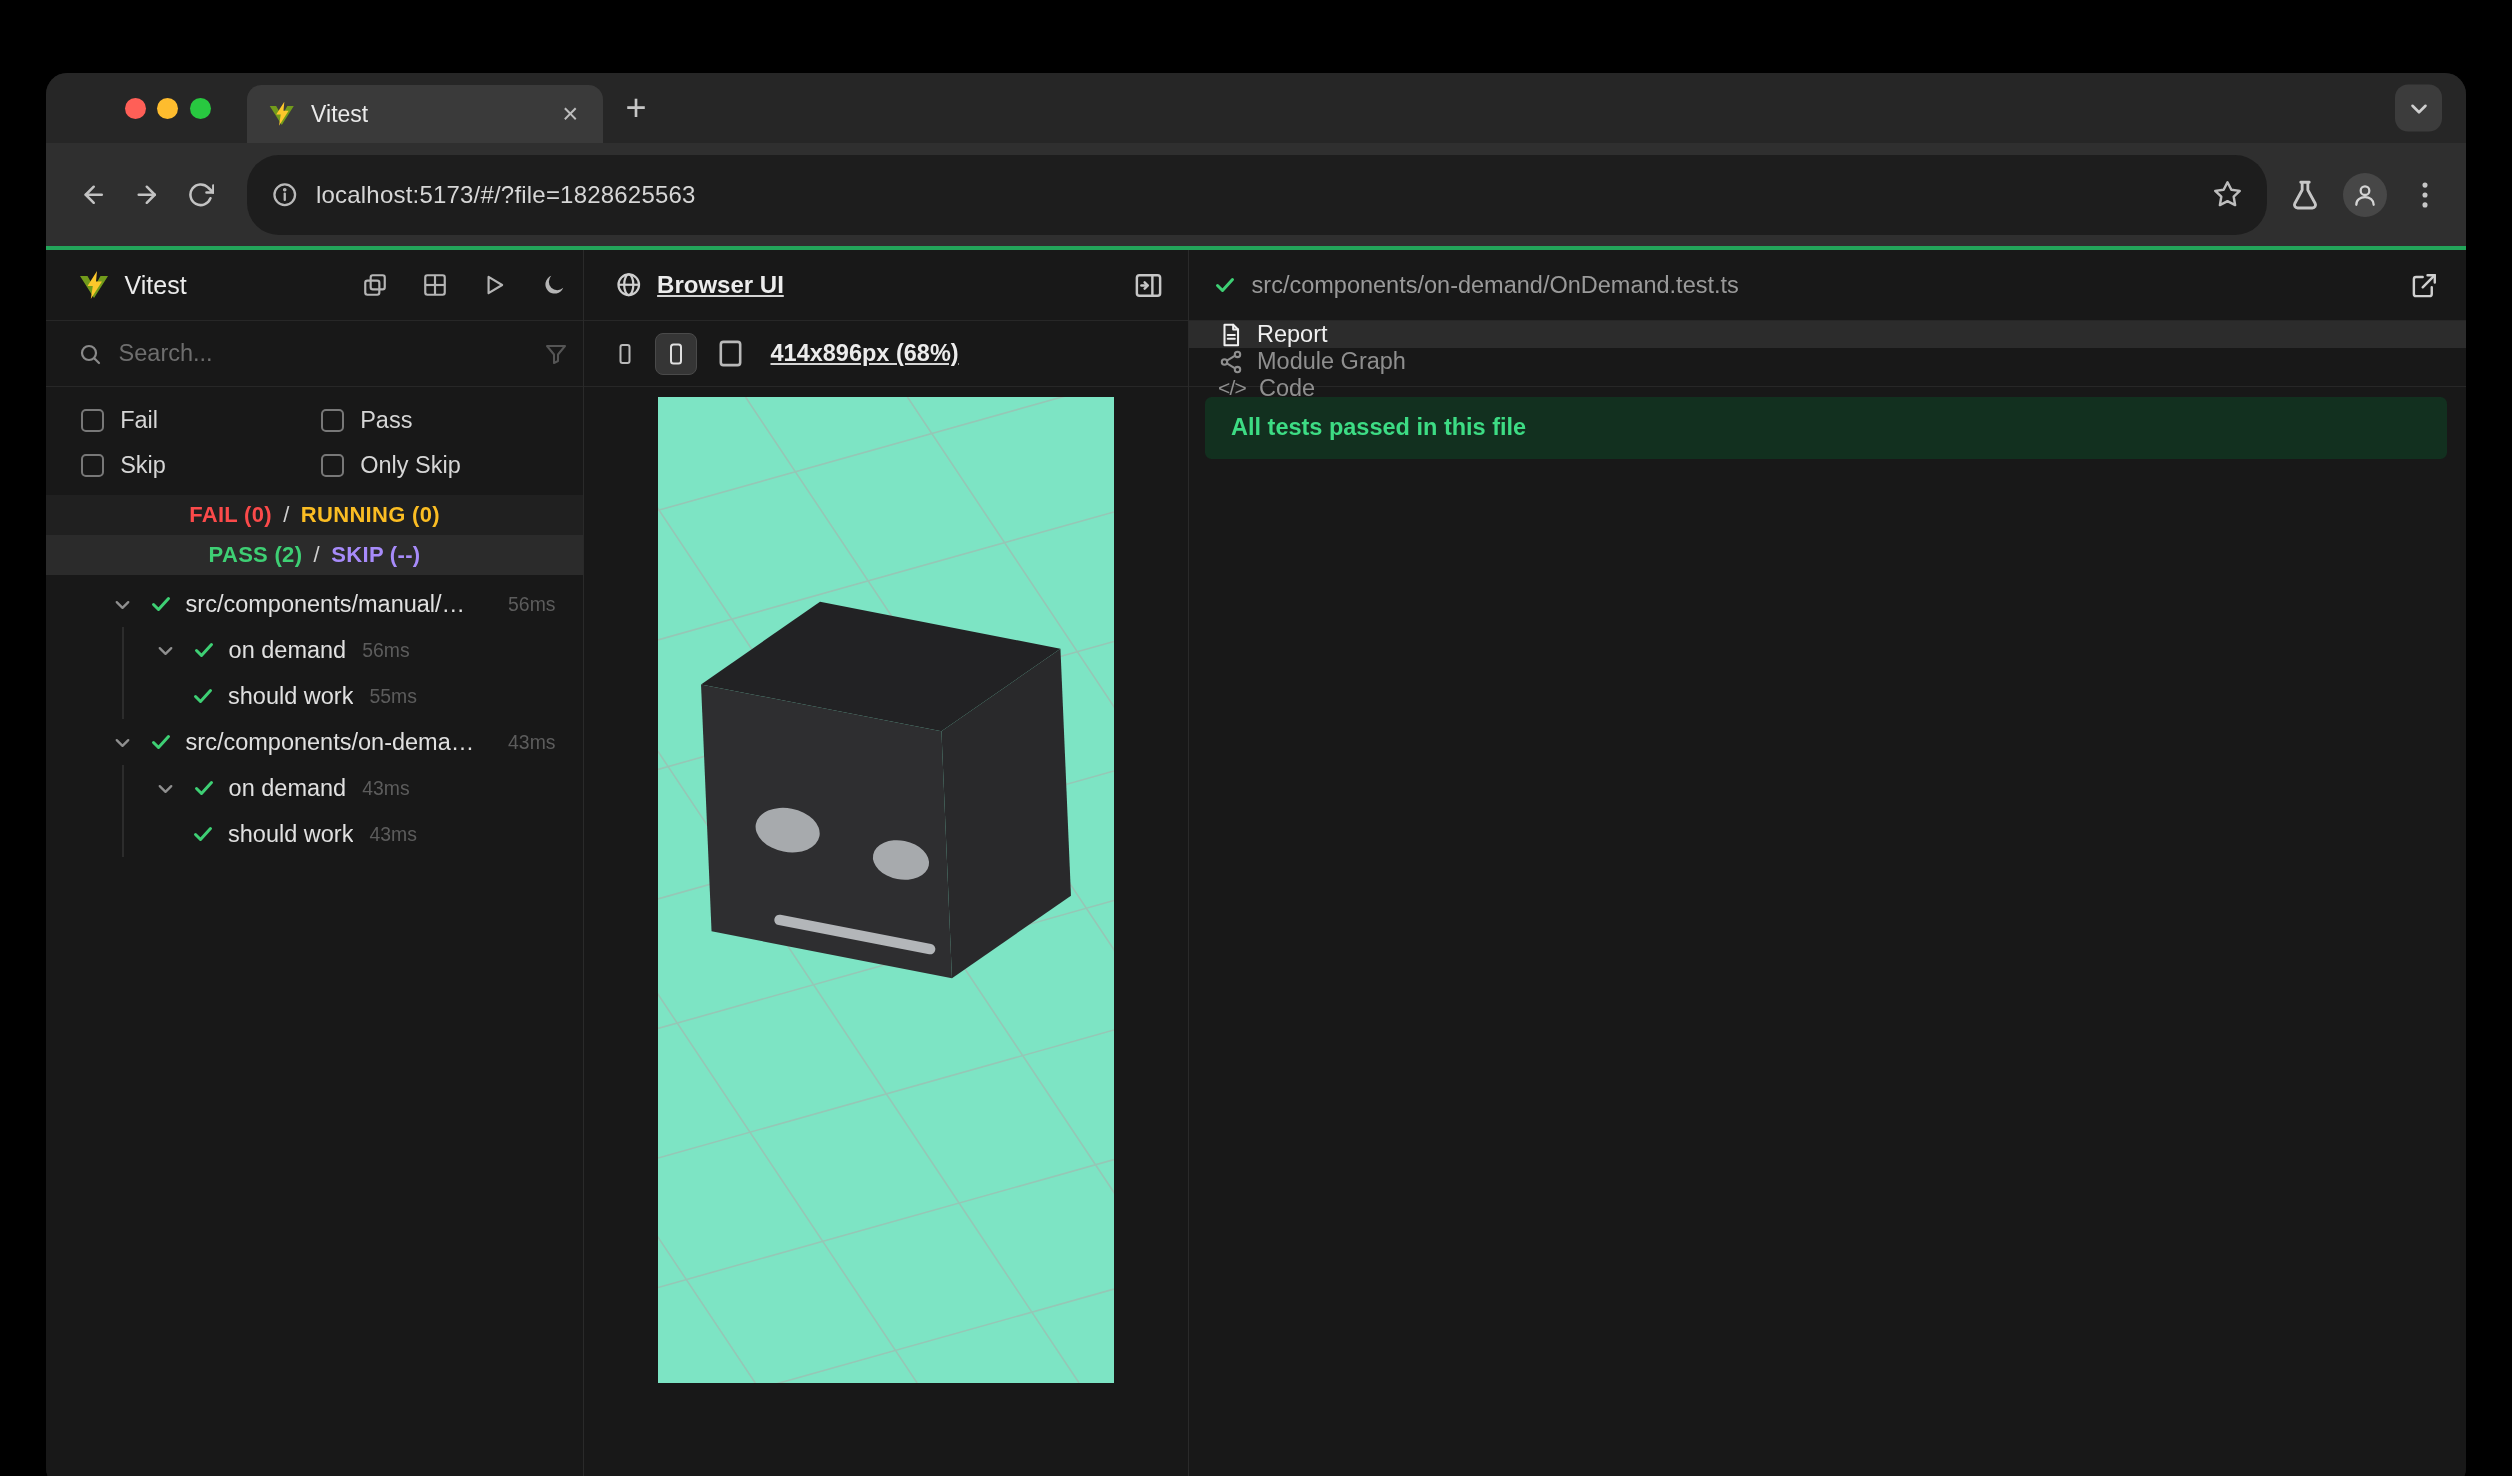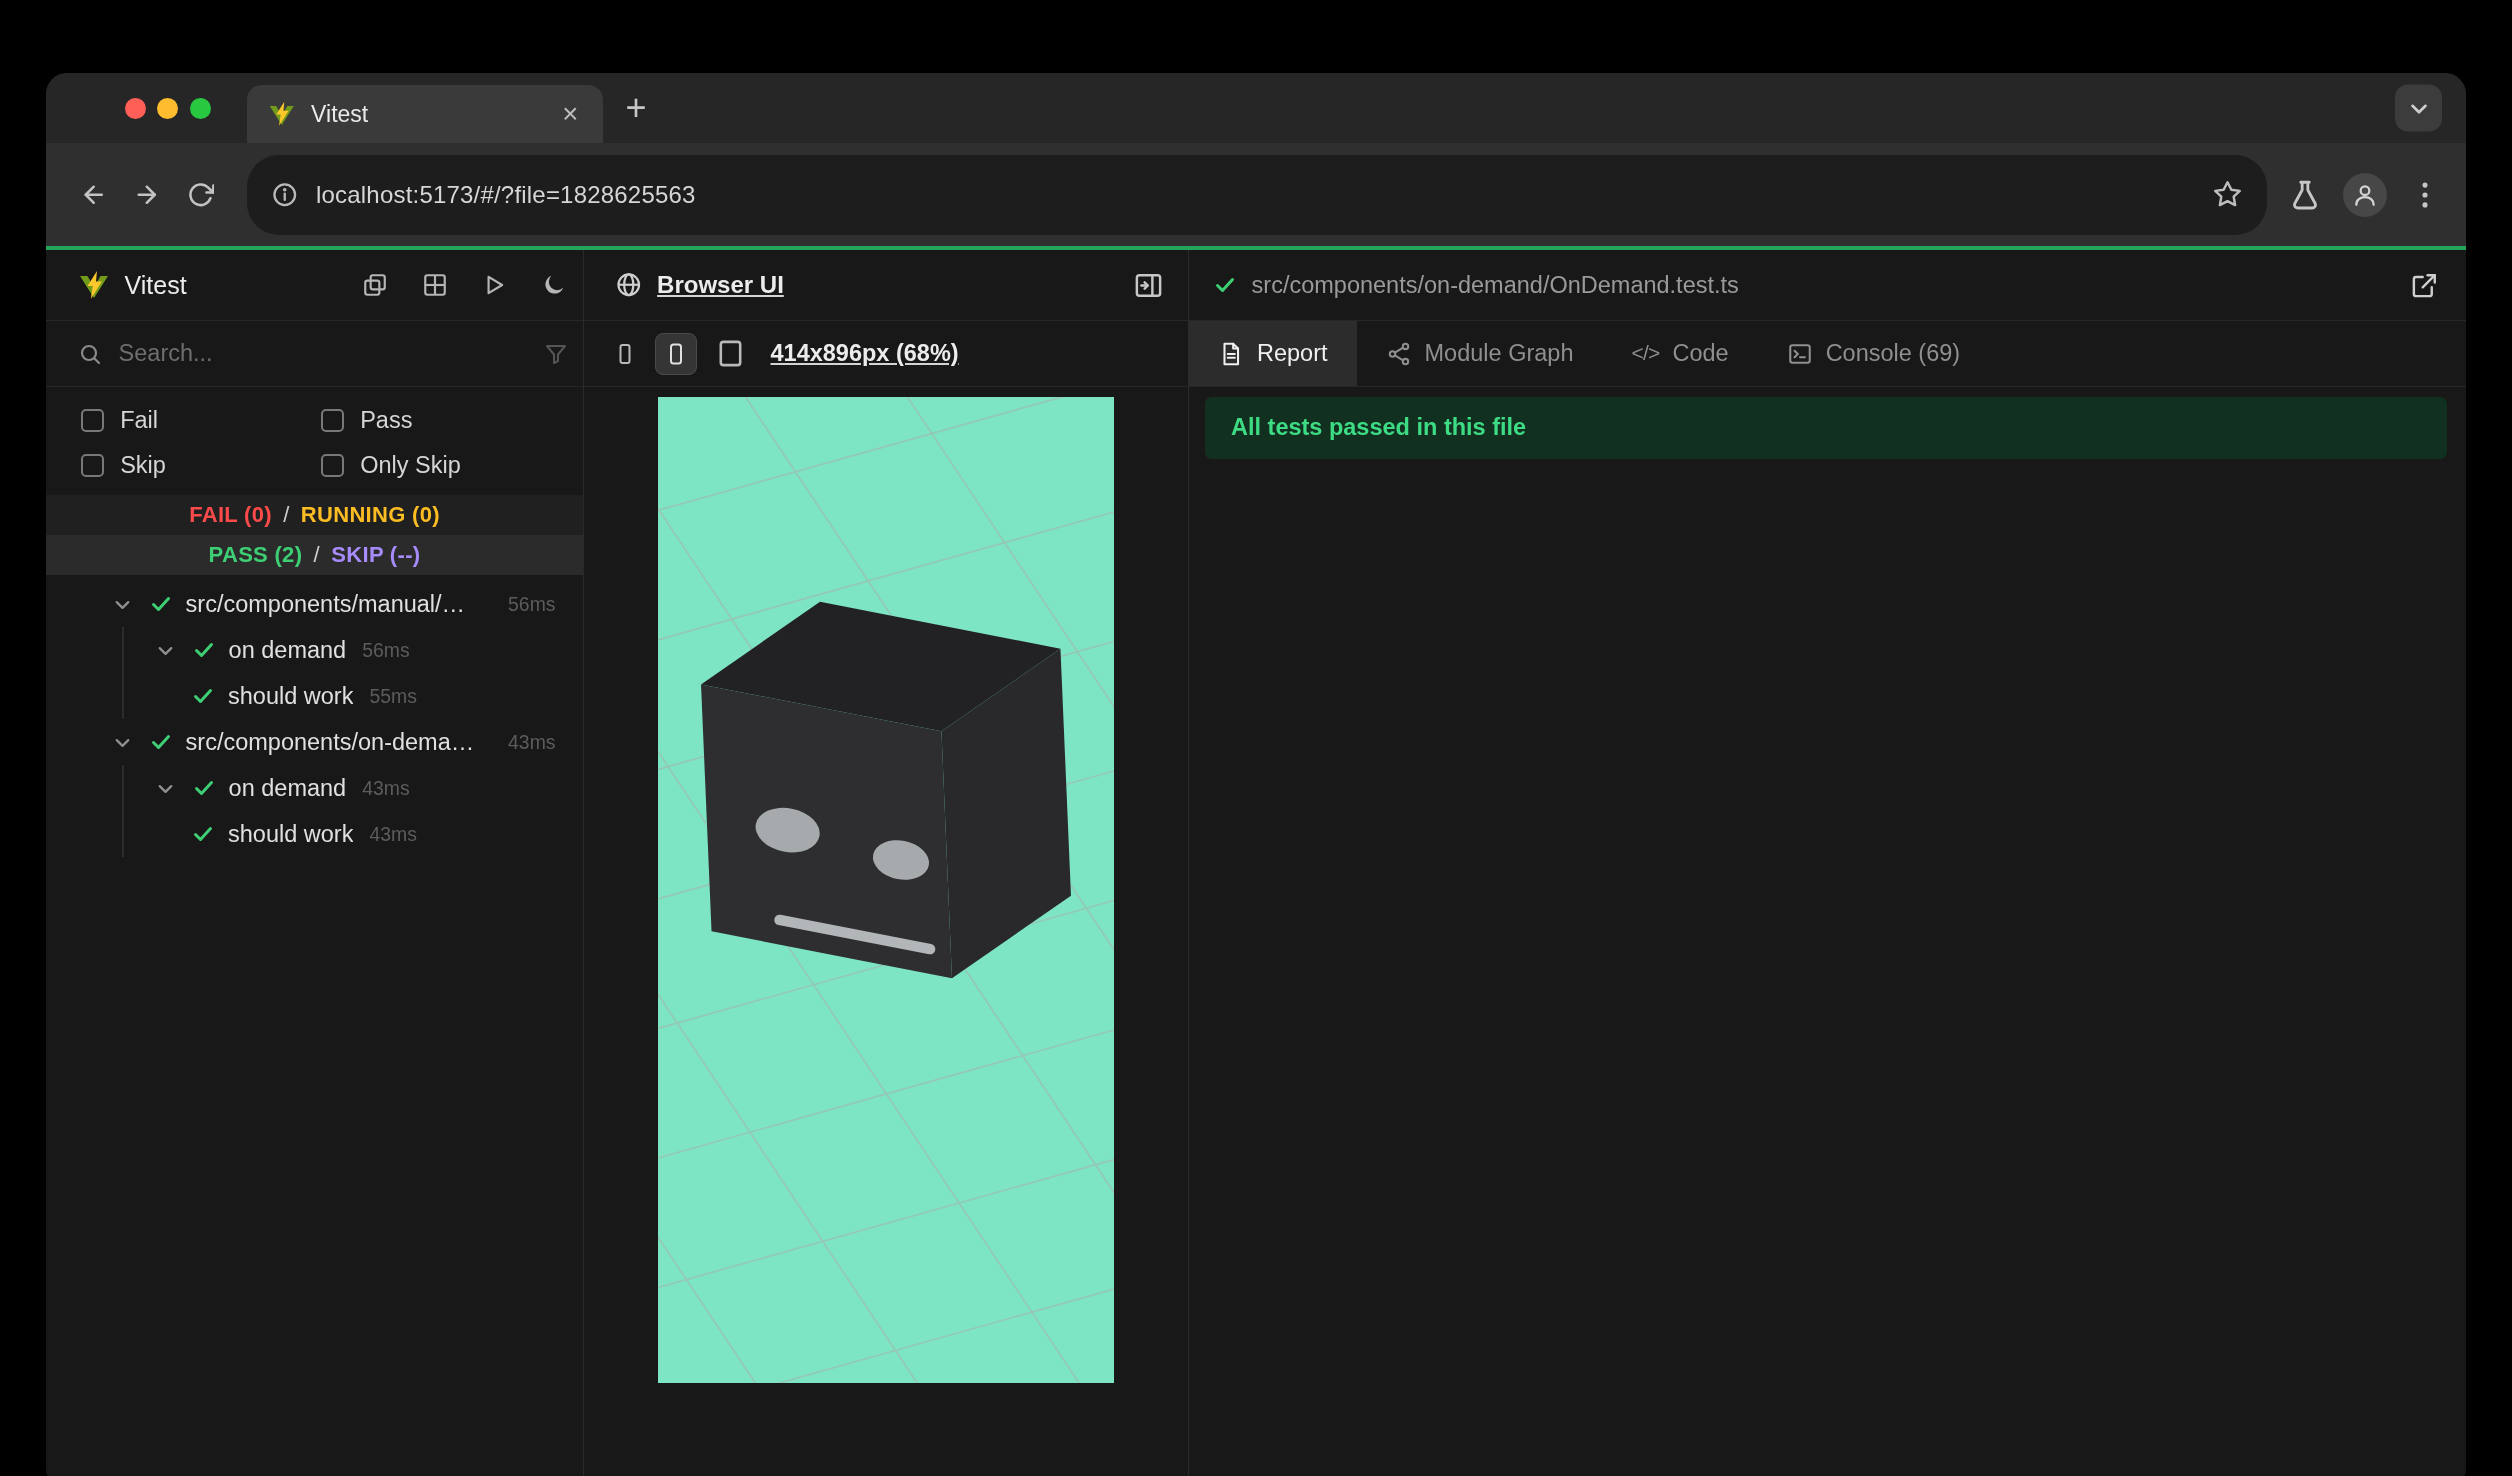--- a/index.html
+++ b/index.html
@@ -101,21 +101,21 @@
   .preview-area{flex:1;min-height:0;display:flex;justify-content:center;align-items:flex-start;padding-top:9.7px;}
   .teal{width:456px;height:986px;background:var(--teal,#7de4c4);position:relative;overflow:hidden;flex:0 0 auto;}
   .teal svg{position:absolute;inset:0;width:100%;height:100%;}
 
   
   .rightcol{flex:1;display:flex;flex-direction:column;min-width:0;min-height:0;}
   .r-header{height:71px;padding:0 27.5px 0 24px;gap:14.6px;}
   .r-header .chk{width:24px;height:24px;color:var(--pass,#3ecf74);flex:0 0 auto;}
   .r-path{font-size:23.5px;color:#9a9a9a;white-space:nowrap;overflow:hidden;text-overflow:ellipsis;margin-right:auto;}
   .ext-btn{width:29px;height:29px;color:#cfcfcf;flex:0 0 auto;}
-  .r-tabs{height:66px;display:flex;align-items:stretch;}
+  .r-tabs{height:66px;display:flex;align-items:stretch;flex-direction:column;}
   .rtab{display:flex;align-items:center;gap:13px;padding:0 29px;font-size:23.5px;color:#8f8f8f;white-space:nowrap;}
   .rtab svg,.rtab .code-glyph{width:26px;height:26px;}
   .rtab .code-glyph{width:auto;font-size:21px;letter-spacing:-0.8px;}
   .rtab.active{background:#2c2c2c;color:#f0f0f0;}
   .r-banner{margin:9.7px 19.4px 0 16px;height:62px;border-radius:6.5px;background:var(--banner_bg,#12301f);
     display:flex;align-items:center;padding:0 26px;flex:0 0 auto;}
   .banner-text{color:var(--banner_text,#3ddc84);font-weight:700;font-size:23.5px;}
 </style>
 </head>
 <body>

